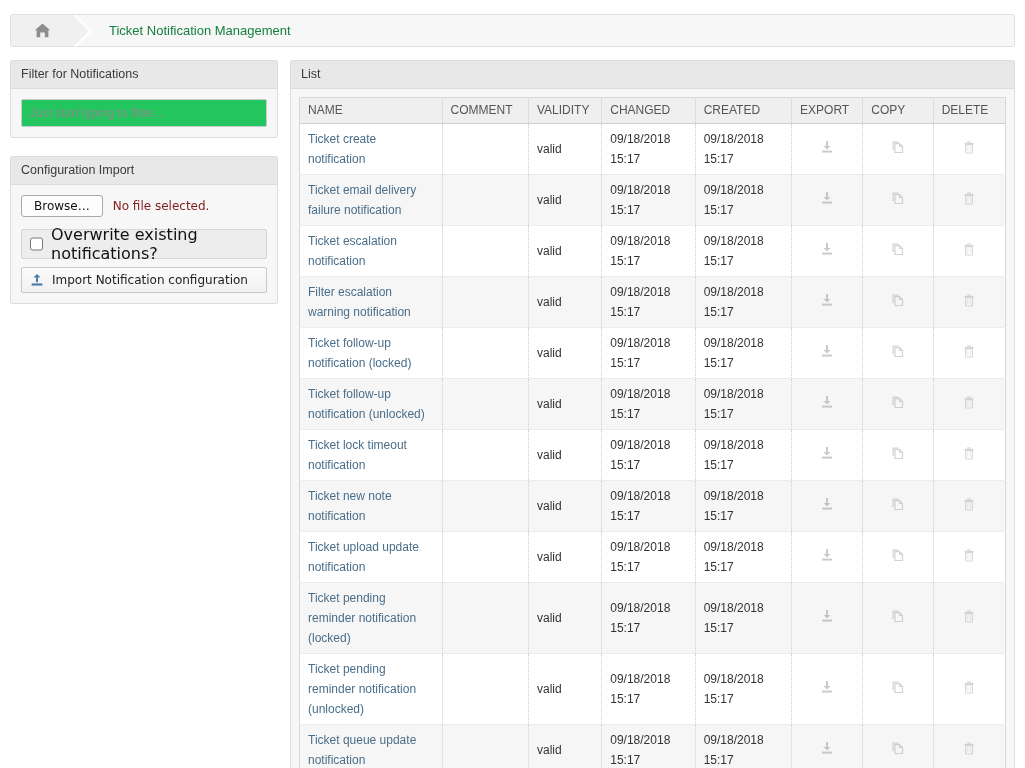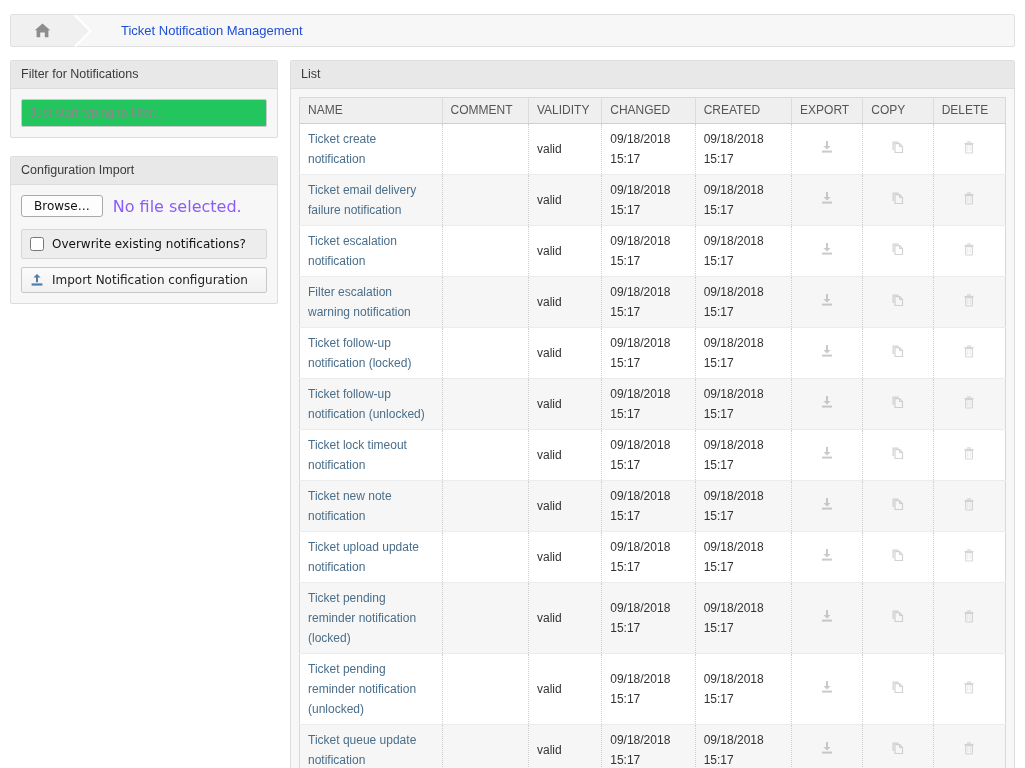--- a/index.html
+++ b/index.html
@@ -47,25 +47,25 @@
     position: absolute;
     right: -19px; top: -1px;
     width: 0; height: 0;
     border-top: 17px solid transparent;
     border-bottom: 17px solid transparent;
     border-left: 17px solid #ffffff;
     z-index: 1;
   }
   .home-icon svg { display: block; }
   #breadcrumb .crumb-title {
-    margin-left: 48px;
+    margin-left: 36px;
     display: flex;
     align-items: center;
     font-size: 13px;
-    color: #1d4ed8;
+    color: #15803d;
   }
 
   
   #sidebar {
     position: absolute;
     left: 10px; top: 60px;
     width: 268px;
   }
   #main {
     position: absolute;
@@ -168,44 +168,43 @@
     background: #fdfdfd;
     font-family: "DejaVu Sans", sans-serif;
     font-size: 12px;
     color: #111;
     padding: 3px 12px;
     cursor: pointer;
   }
   .no-file {
     margin-left: 10px;
     font-family: "DejaVu Sans", sans-serif;
-    font-size: 16px;
-    color: #8b5cf6;
+    font-size: 12px;
+    color: #7f1d1d;
   }
   .checkbox-row {
     display: flex;
     align-items: center;
     height: 30px;
     background: #ededed;
     border: 1px solid #d6d6d6;
     border-radius: 2px;
     padding: 0 8px;
     margin-bottom: 8px;
     cursor: pointer;
   }
   .checkbox-row input[type=checkbox] {
     width: 14px; height: 14px;
     margin: 0 8px 0 0;
     cursor: pointer;
   }
   .checkbox-row .cb-label {
     font-family: "DejaVu Sans", sans-serif;
-    font-size: 12px;
+    font-size: 16px;
     color: #111;
-    text-align: center;
   }
   .import-btn {
     display: flex;
     align-items: center;
     width: 100%;
     height: 26px;
     background: linear-gradient(#fbfbfb, #f1f1f1);
     border: 1px solid #c8c8c8;
     border-radius: 2px;
     cursor: pointer;

